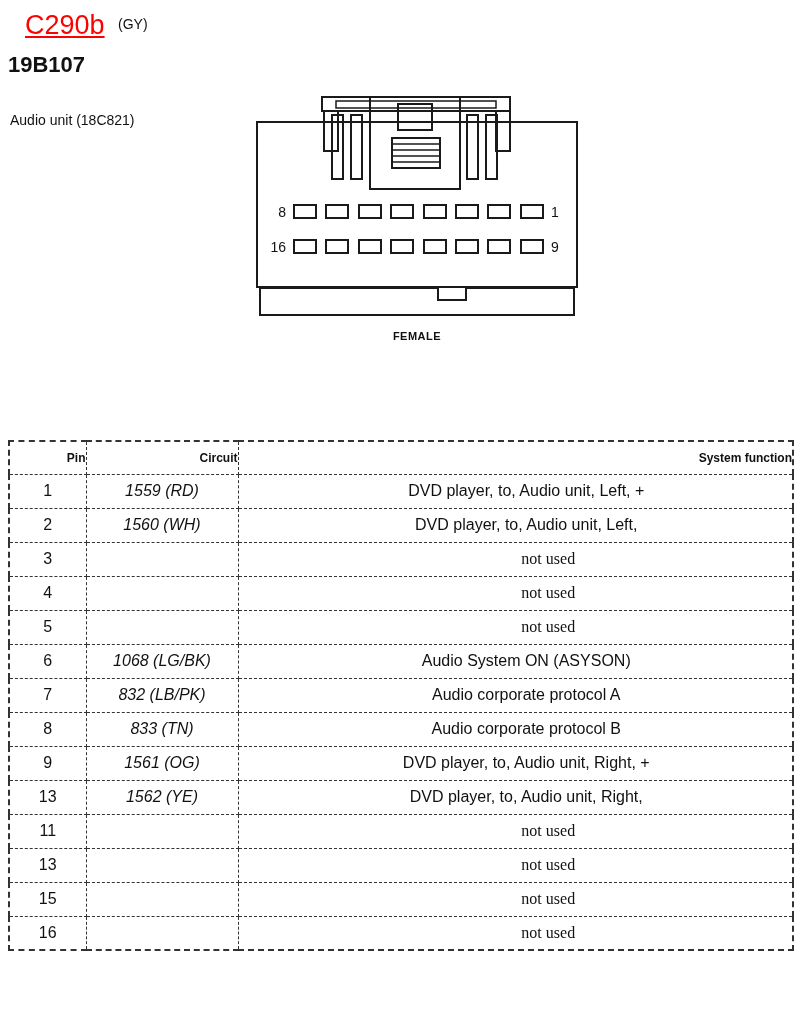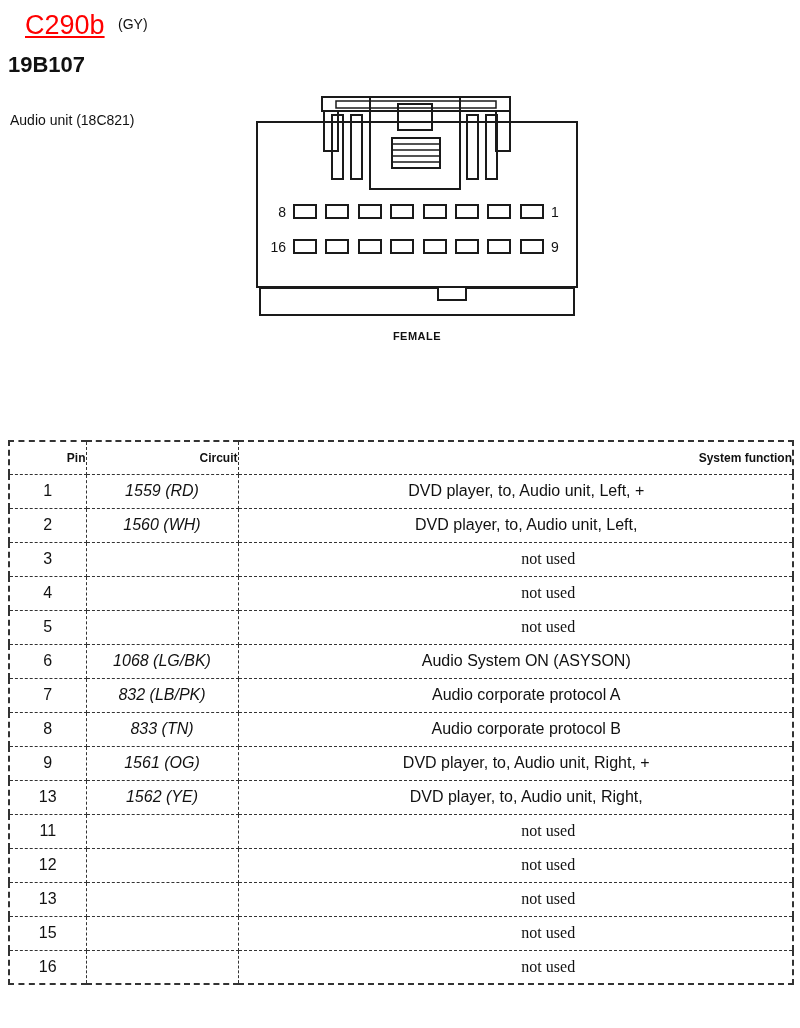--- a/index.html
+++ b/index.html
@@ -226,25 +226,20 @@
           <td class="pin-cell">13</td>
           <td class="circuit-cell">1562 (YE)</td>
           <td class="function-cell">DVD player, to, Audio unit, Right,</td>
         </tr>
         <tr class="not-used">
           <td class="pin-cell">11</td>
           <td class="circuit-cell"></td>
           <td class="function-cell">not used</td>
         </tr>
         <tr class="not-used">
-          <td class="pin-cell">12</td>
-          <td class="circuit-cell"></td>
-          <td class="function-cell">not used</td>
-        </tr>
-        <tr class="not-used">
           <td class="pin-cell">13</td>
           <td class="circuit-cell"></td>
           <td class="function-cell">not used</td>
         </tr>
         <tr class="not-used">
           <td class="pin-cell">15</td>
           <td class="circuit-cell"></td>
           <td class="function-cell">not used</td>
         </tr>
         <tr class="not-used">

